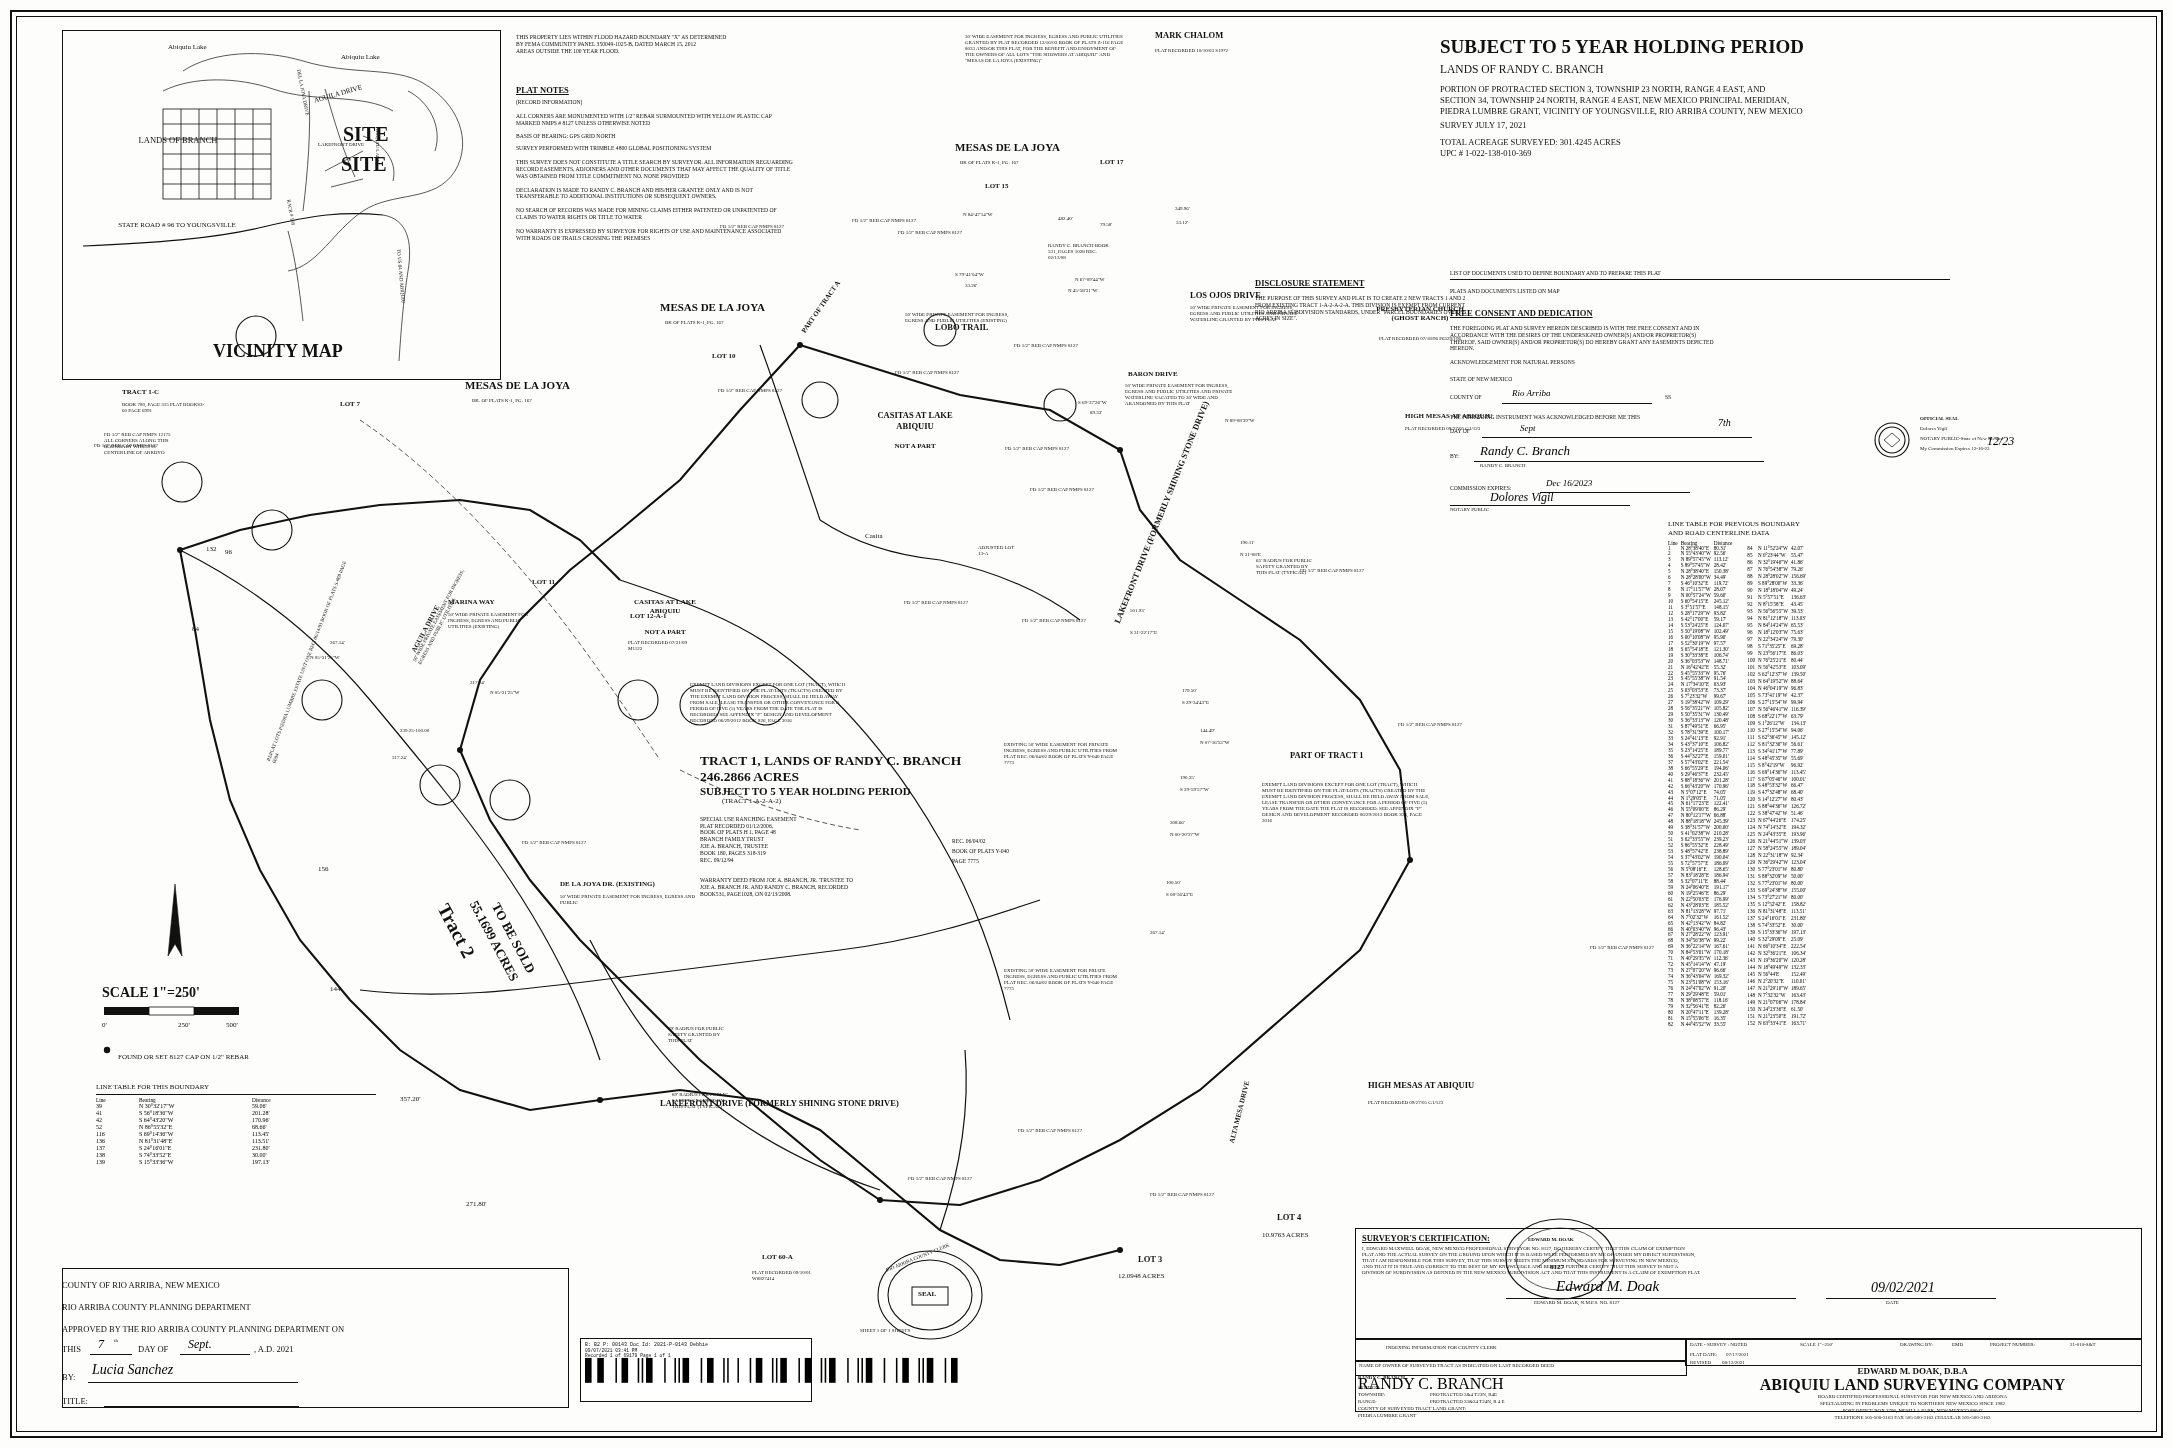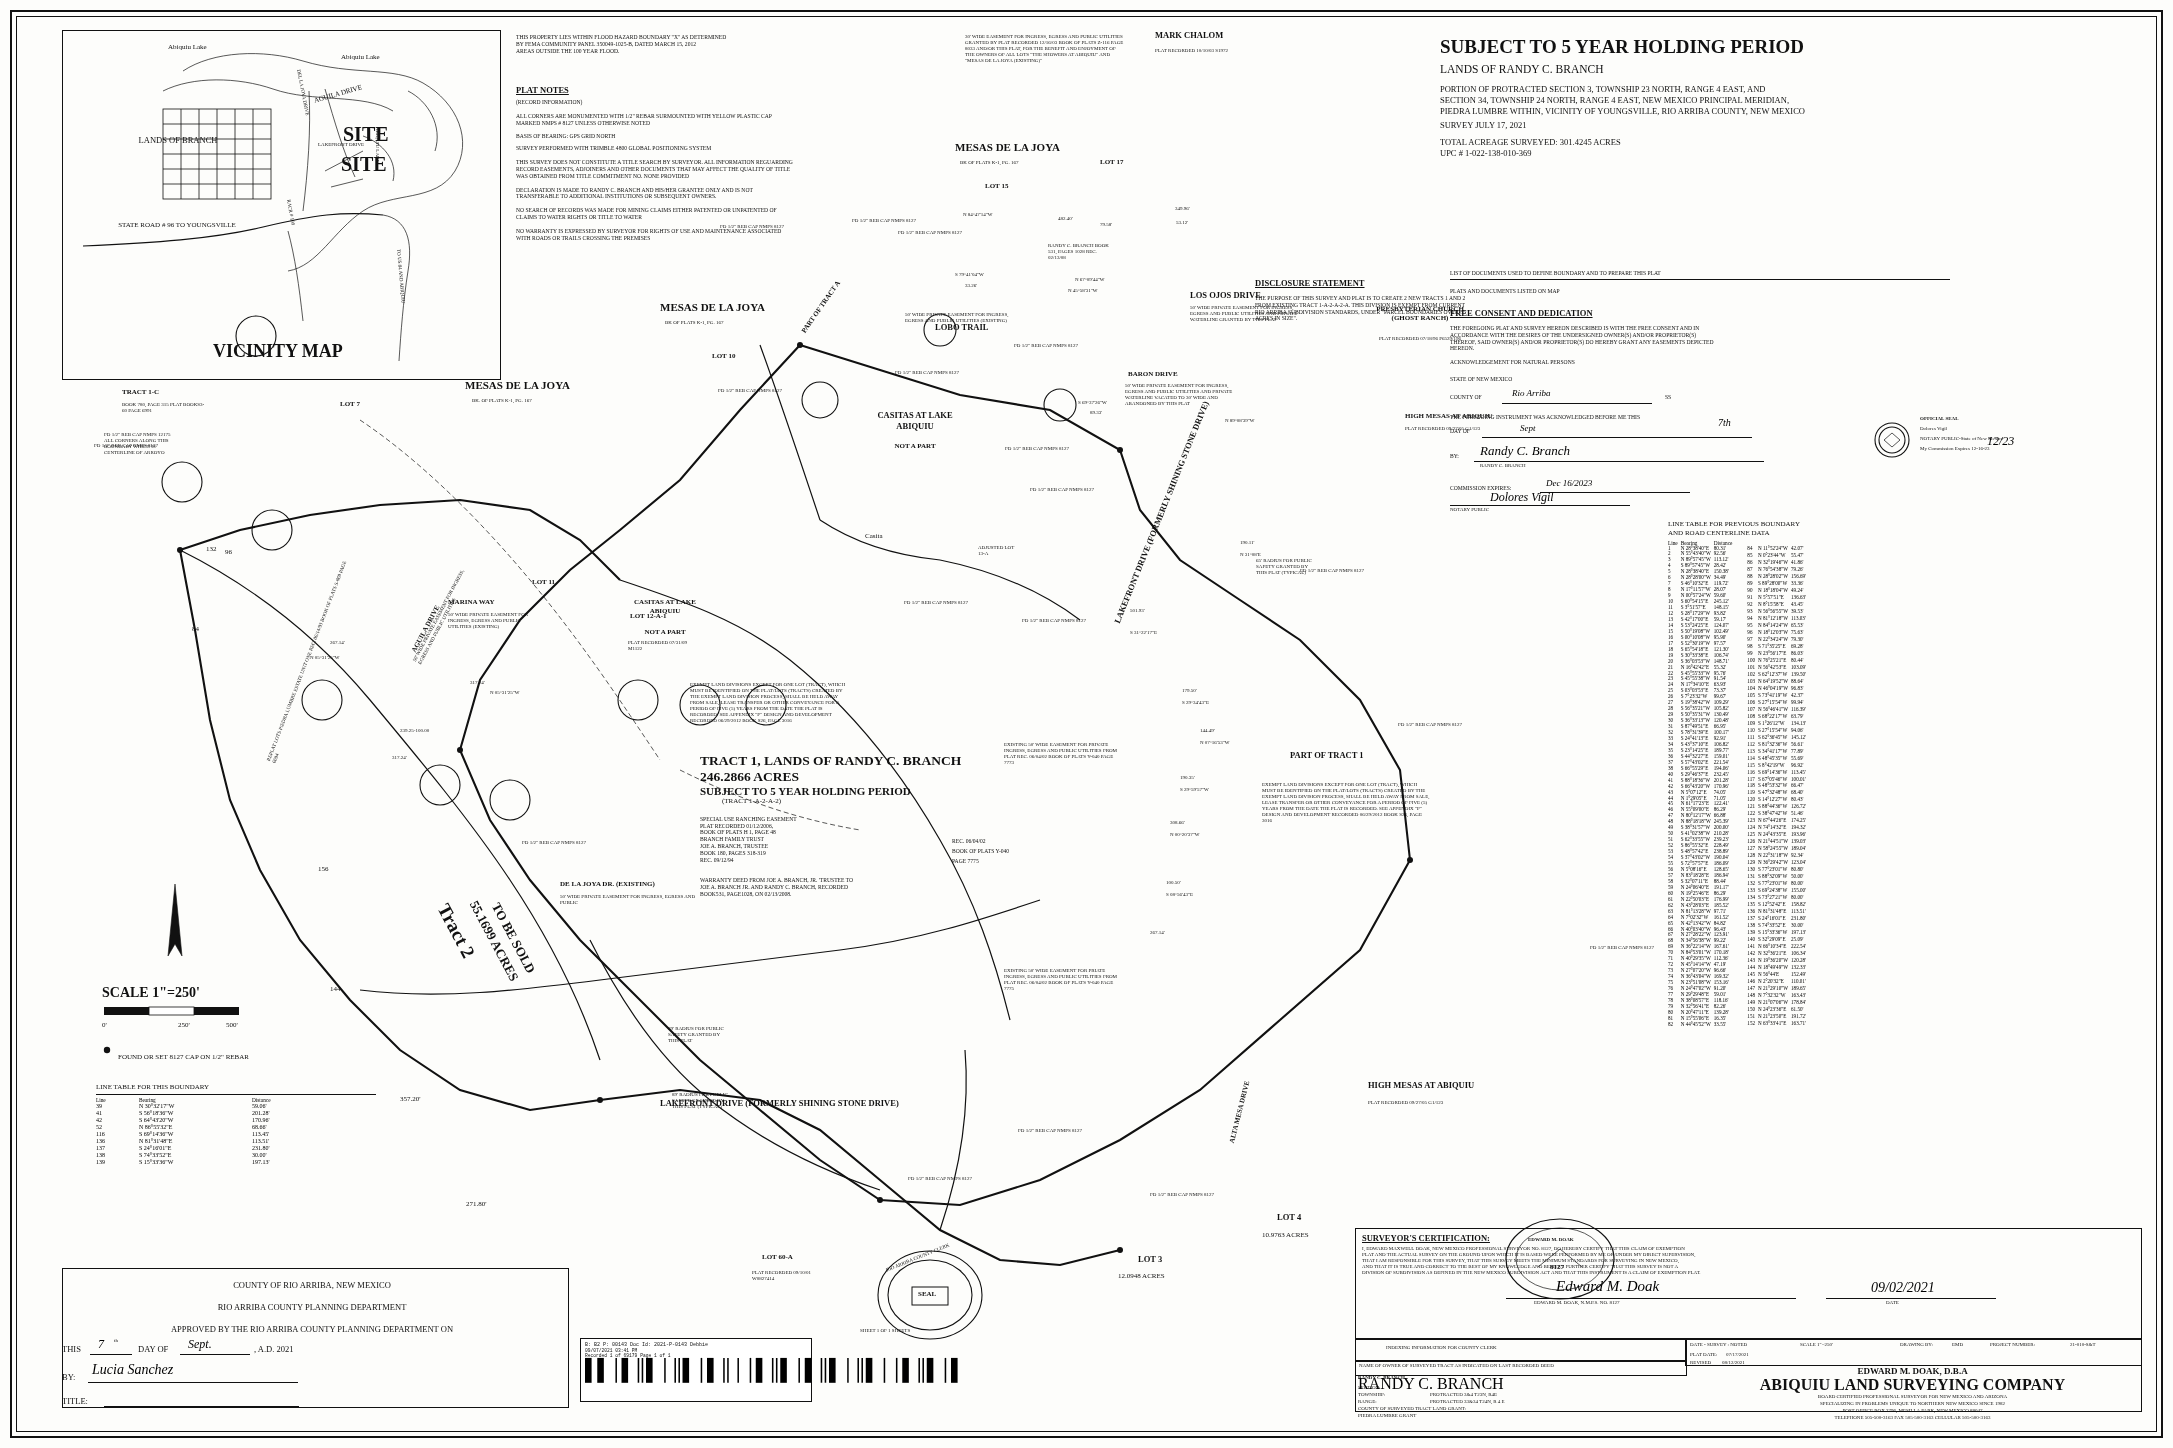--- a/index.html
+++ b/index.html
@@ -106,21 +106,21 @@
     <div class="t tiny" style="margin-top:7px;">DECLARATION IS MADE TO RANDY C. BRANCH AND HIS/HER GRANTEE ONLY AND IS NOT TRANSFERABLE TO ADDITIONAL INSTITUTIONS OR SUBSEQUENT OWNERS.</div>
     <div class="t tiny" style="margin-top:7px;">NO SEARCH OF RECORDS WAS MADE FOR MINING CLAIMS EITHER PATENTED OR UNPATENTED OF CLAIMS TO WATER RIGHTS OR TITLE TO WATER</div>
     <div class="t tiny" style="margin-top:7px;">NO WARRANTY IS EXPRESSED BY SURVEYOR FOR RIGHTS OF USE AND MAINTENANCE ASSOCIATED WITH ROADS OR TRAILS CROSSING THE PREMISES</div>
   </div>
 
   <div class="abs" style="left:1440px;top:36px;width:700px;">
     <div class="t b" style="font-size:19px;">SUBJECT TO 5 YEAR HOLDING PERIOD</div>
     <div class="t" style="font-size:11.5px;margin-top:5px;">LANDS OF RANDY C. BRANCH</div>
     <div class="t md" style="margin-top:9px;">PORTION OF PROTRACTED SECTION 3, TOWNSHIP 23 NORTH, RANGE 4 EAST, AND</div>
     <div class="t md">SECTION 34, TOWNSHIP 24 NORTH, RANGE 4 EAST, NEW MEXICO PRINCIPAL MERIDIAN,</div>
-    <div class="t md">PIEDRA LUMBRE WITHIN, VICINITY OF YOUNGSVILLE, RIO ARRIBA COUNTY, NEW MEXICO</div>
+    <div class="t md">PIEDRA LUMBRE GRANT, VICINITY OF YOUNGSVILLE, RIO ARRIBA COUNTY, NEW MEXICO</div>
     <div class="t md" style="margin-top:3px;">SURVEY JULY 17, 2021</div>
     <div class="t md" style="margin-top:6px;">TOTAL ACREAGE SURVEYED:  301.4245 ACRES</div>
     <div class="t md">UPC # 1-022-138-010-369</div>
   </div>
 
   <div class="abs" style="left:1255px;top:278px;width:300px;">
     <div class="t md b u">DISCLOSURE STATEMENT</div>
     <div class="t tiny" style="margin-top:6px;">THE PURPOSE OF THIS SURVEY AND PLAT IS TO CREATE 2 NEW TRACTS 1 AND 2</div>
     <div class="t tiny">FROM EXISTING TRACT 1-A-2-A-2-A. THIS DIVISION IS EXEMPT FROM CURRENT</div>
     <div class="t tiny">RIO ARRIBA SUBDIVISION STANDARDS, UNDER "PARCEL BOUNDARIES OVER 35</div>
@@ -1266,21 +1266,21 @@
     <svg width="120" height="100">
       <ellipse cx="60" cy="50" rx="52" ry="44" class="circ"></ellipse>
       <ellipse cx="60" cy="50" rx="42" ry="35" class="circ"></ellipse>
       <rect x="42" y="42" width="36" height="18" fill="none" stroke="#111" stroke-width="1"></rect>
     </svg>
     <div class="t sm b abs" style="left:48px;top:45px;">SEAL</div>
     <div class="t xtiny abs" style="left:14px;top:10px;transform:rotate(-22deg);">RIO ARRIBA COUNTY CLERK</div>
   </div>
 
 
-  <div class="abs" style="left:62px;top:1280px;width:500px;text-align:center;">
+  <div class="abs" style="left:62px;top:1280px;width:500px;">
     <div class="t md">COUNTY OF RIO ARRIBA, NEW MEXICO</div>
     <div class="t md" style="margin-top:11px;">RIO ARRIBA  COUNTY PLANNING DEPARTMENT</div>
     <div class="t md" style="margin-top:11px;">APPROVED BY THE RIO ARRIBA COUNTY PLANNING DEPARTMENT ON</div>
     <div style="position:relative;height:22px;margin-top:3px;">
       <span class="t md abs" style="left:0;top:6px;">THIS</span>
       <span class="abs hand" style="left:36px;top:-1px;font-size:12px;">7</span>
       <span class="t xtiny abs" style="left:52px;top:0px;">th</span>
       <span class="abs" style="left:28px;top:16px;width:42px;border-top:1px solid #111;"></span>
       <span class="t md abs" style="left:76px;top:6px;">DAY OF</span>
       <span class="abs hand" style="left:126px;top:-1px;font-size:12px;">Sept.</span>

